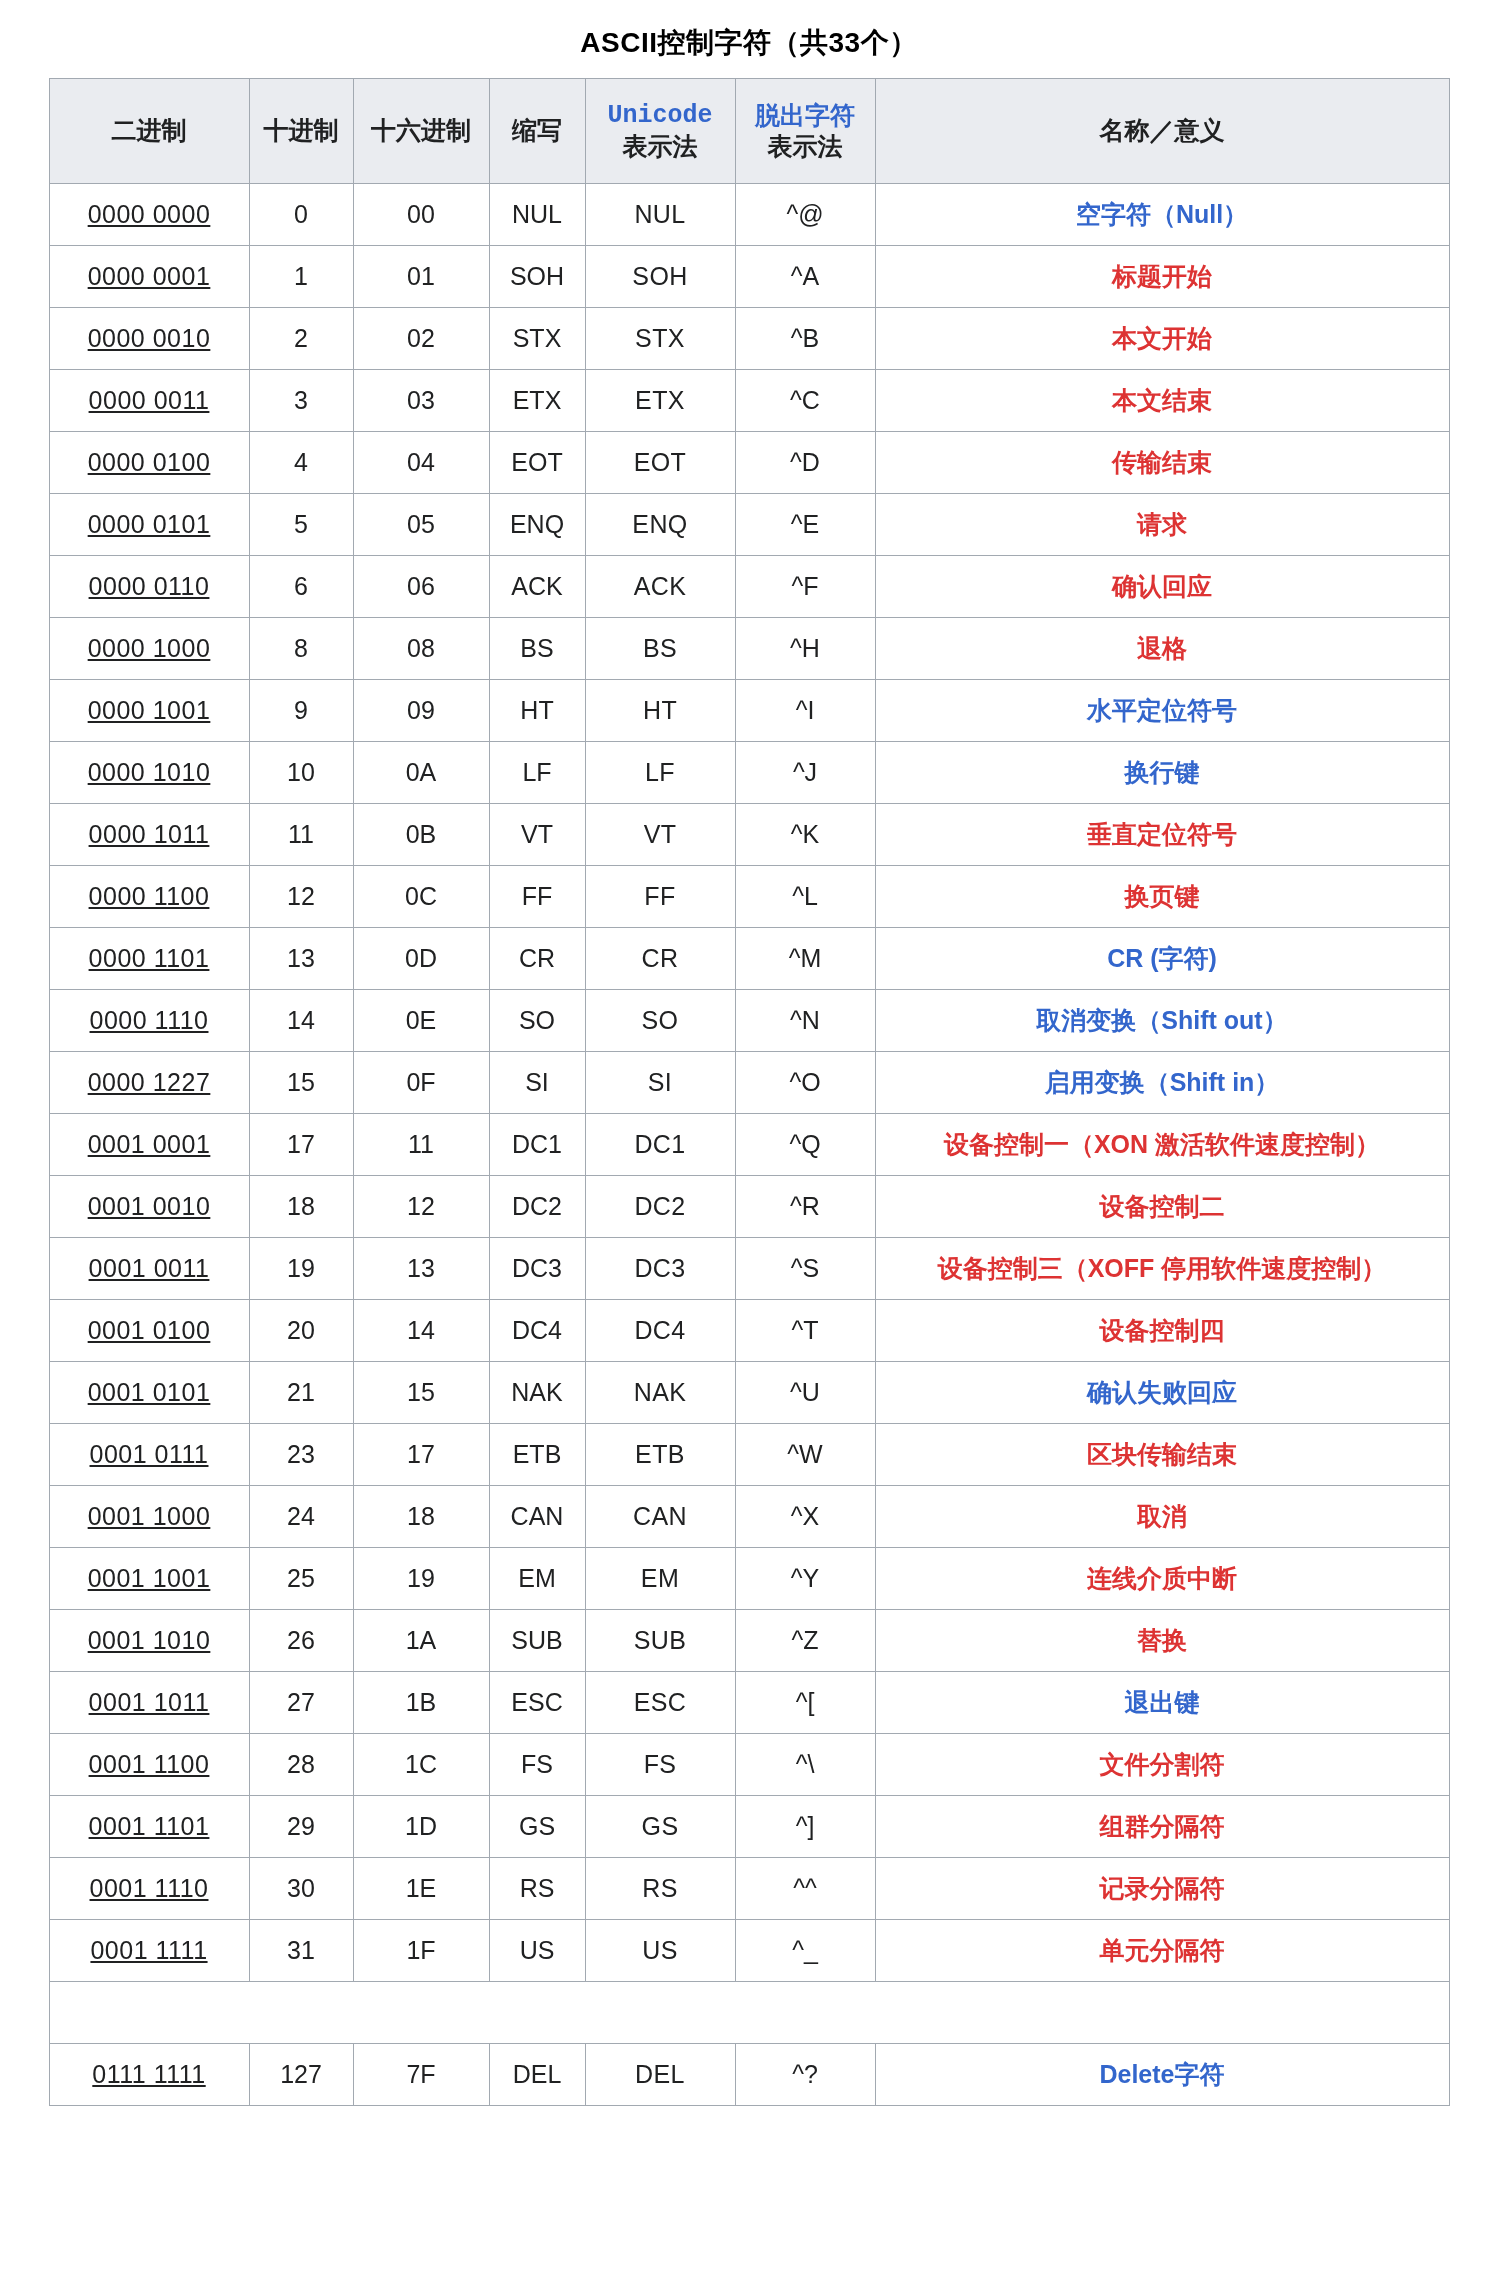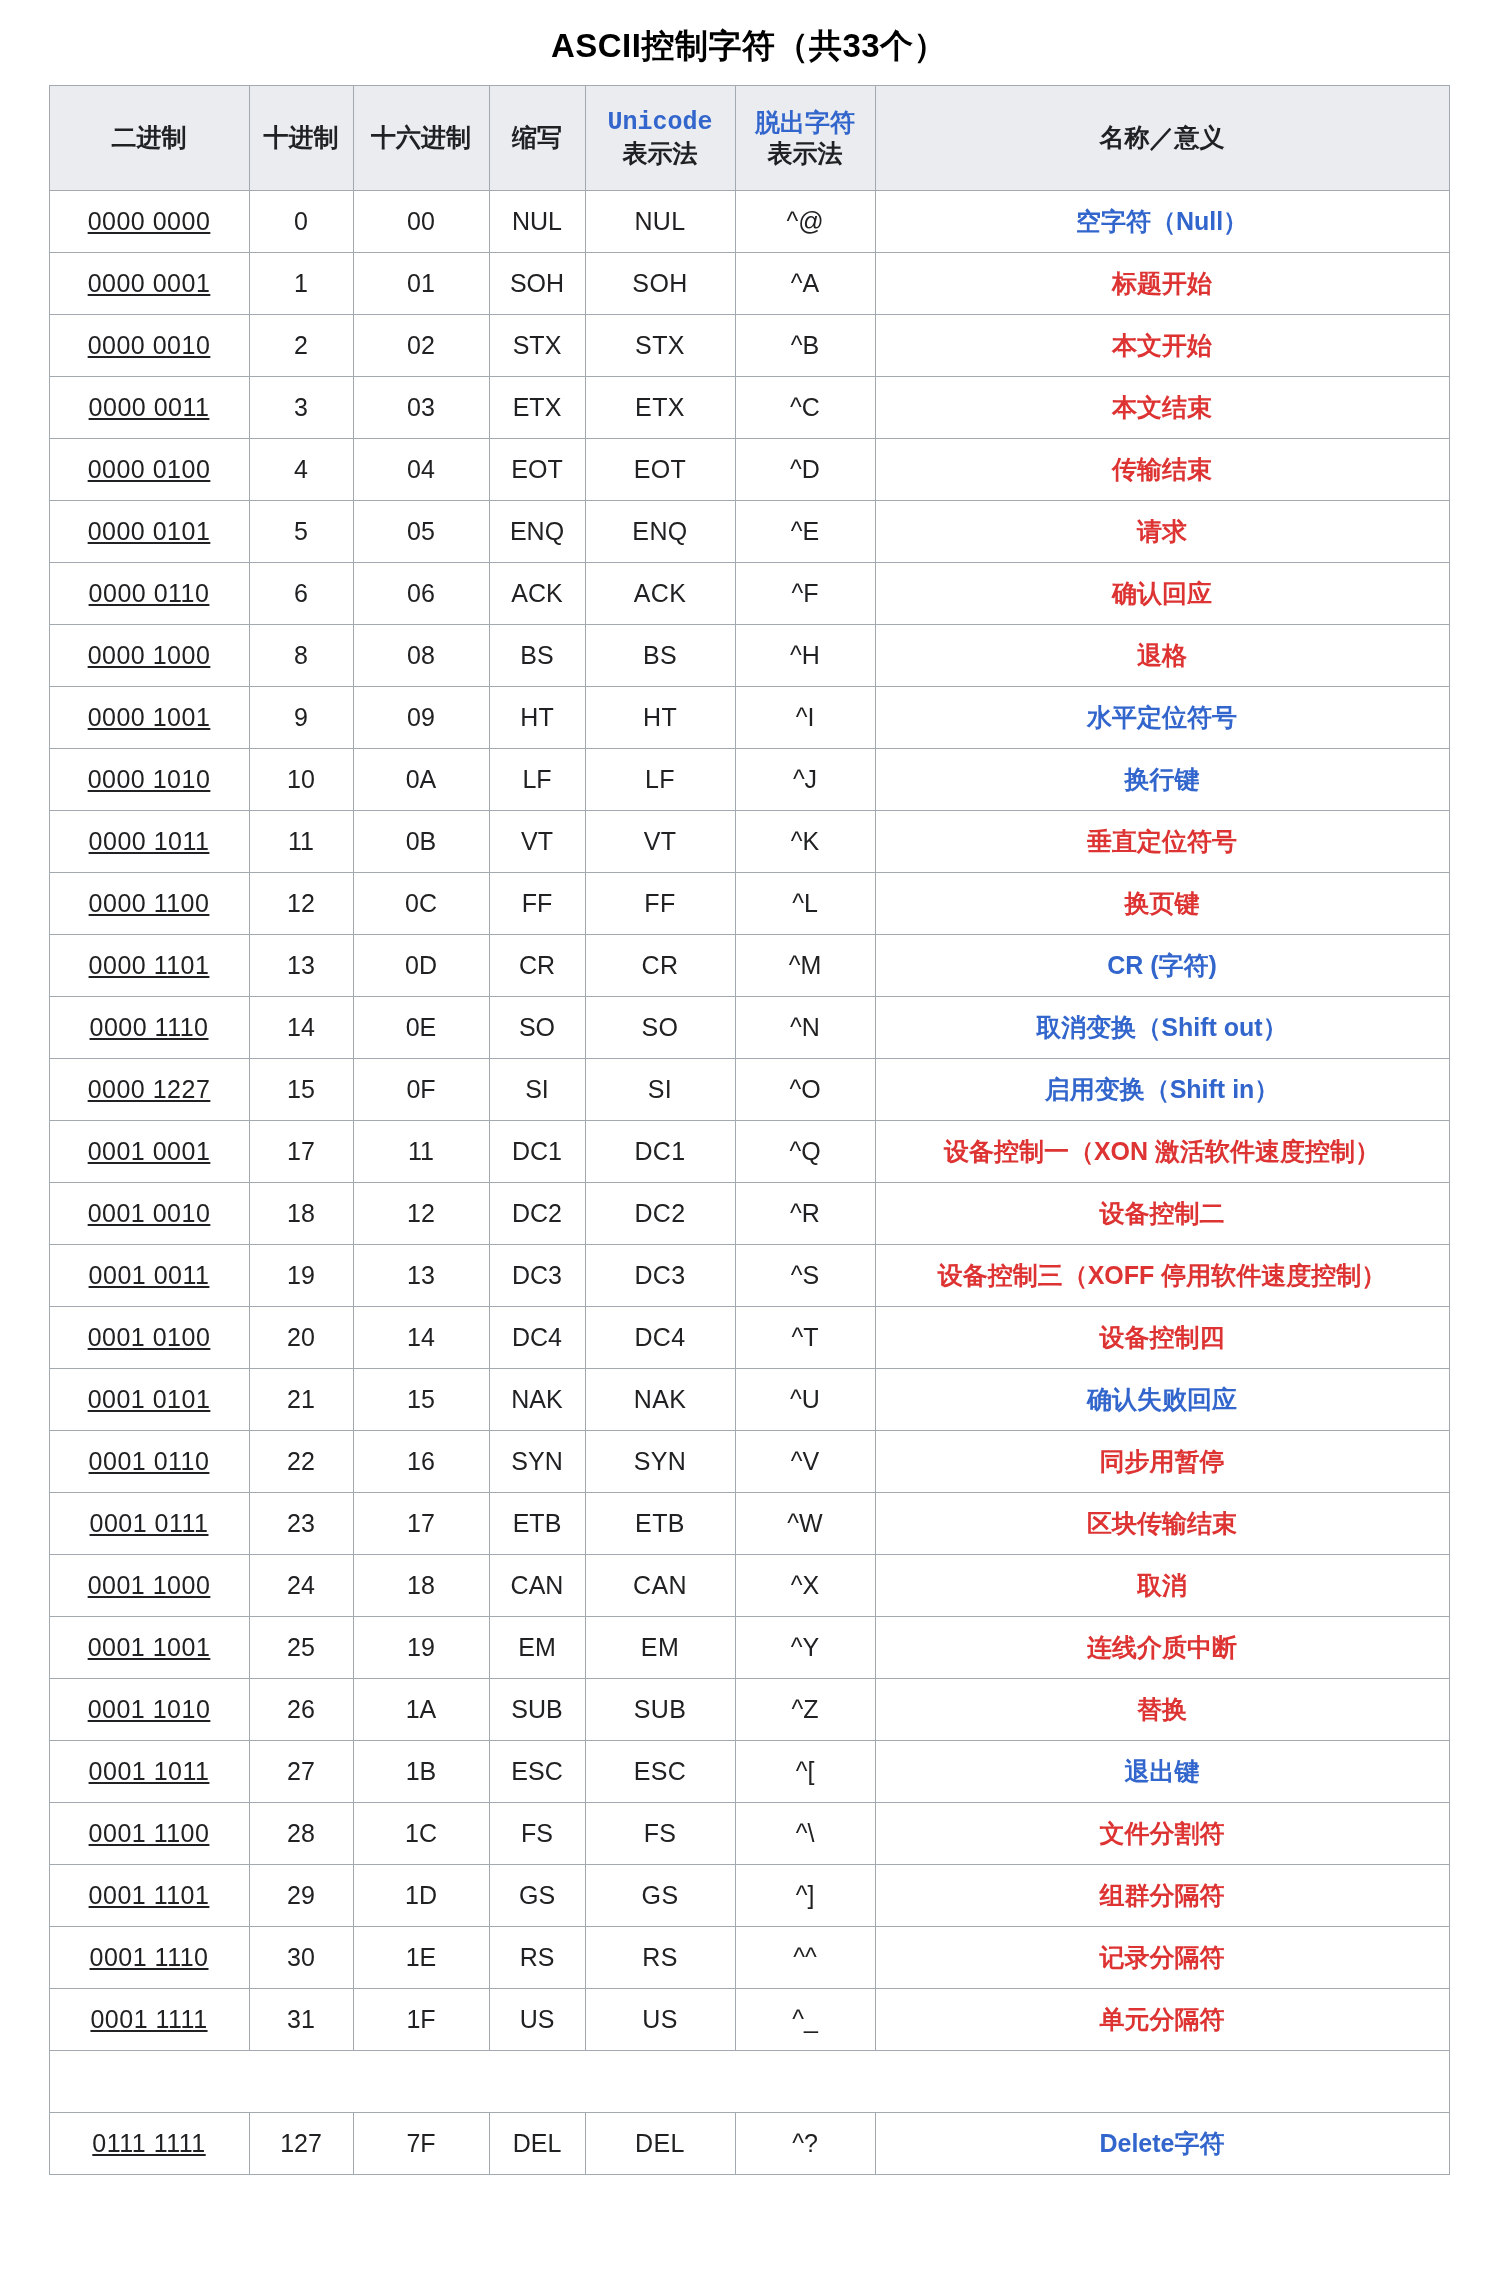--- a/index.html
+++ b/index.html
@@ -12,21 +12,21 @@
     font-family: "Liberation Sans", sans-serif;
     color: #202122;
   }
   .page {
     width: 1498px;
     box-sizing: border-box;
     padding: 18px 24px 40px 24px;
   }
   .caption {
     text-align: center;
-    font-size: 33px;
+    font-size: 28px;
     font-weight: bold;
     color: #000000;
     margin: 6px 0 16px 0;
     letter-spacing: 0.5px;
   }
   table.ascii {
     border-collapse: collapse;
     width: 1400px;
     margin: 0 auto;
     background: #ffffff;
@@ -311,29 +311,20 @@
         <tr>
           <td class="bin">0001 0101</td>
           <td class="dec">21</td>
           <td class="hex">15</td>
           <td class="abbr">NAK</td>
           <td class="uni">NAK</td>
           <td class="esc">^U</td>
           <td class="name blue">确认失败回应</td>
         </tr>
         <tr>
-          <td class="bin">0001 0110</td>
-          <td class="dec">22</td>
-          <td class="hex">16</td>
-          <td class="abbr">SYN</td>
-          <td class="uni">SYN</td>
-          <td class="esc">^V</td>
-          <td class="name red">同步用暂停</td>
-        </tr>
-        <tr>
           <td class="bin">0001 0111</td>
           <td class="dec">23</td>
           <td class="hex">17</td>
           <td class="abbr">ETB</td>
           <td class="uni">ETB</td>
           <td class="esc">^W</td>
           <td class="name red">区块传输结束</td>
         </tr>
         <tr>
           <td class="bin">0001 1000</td>

